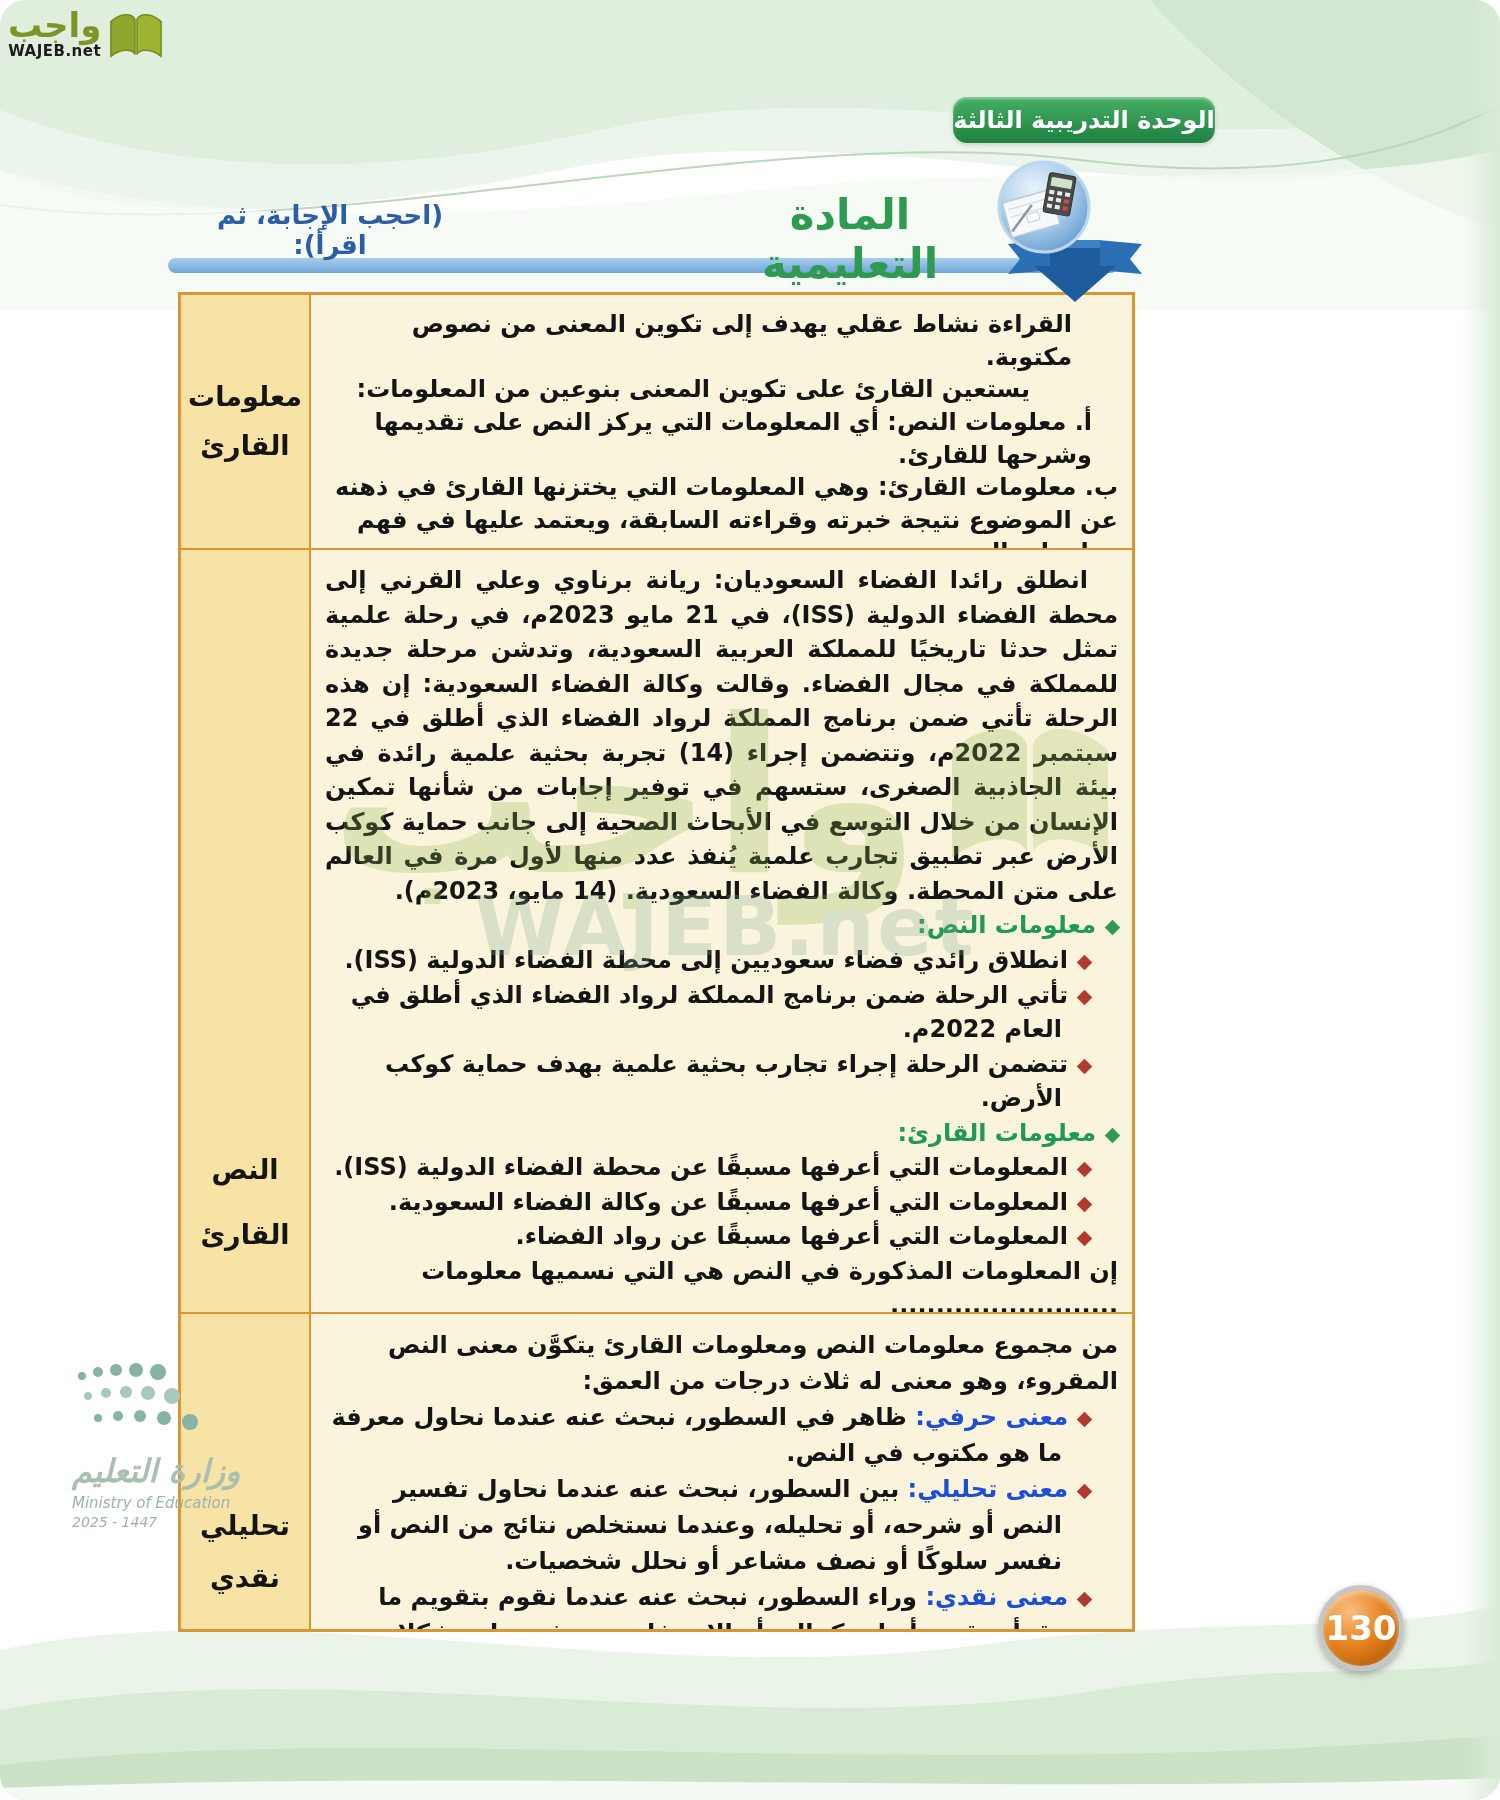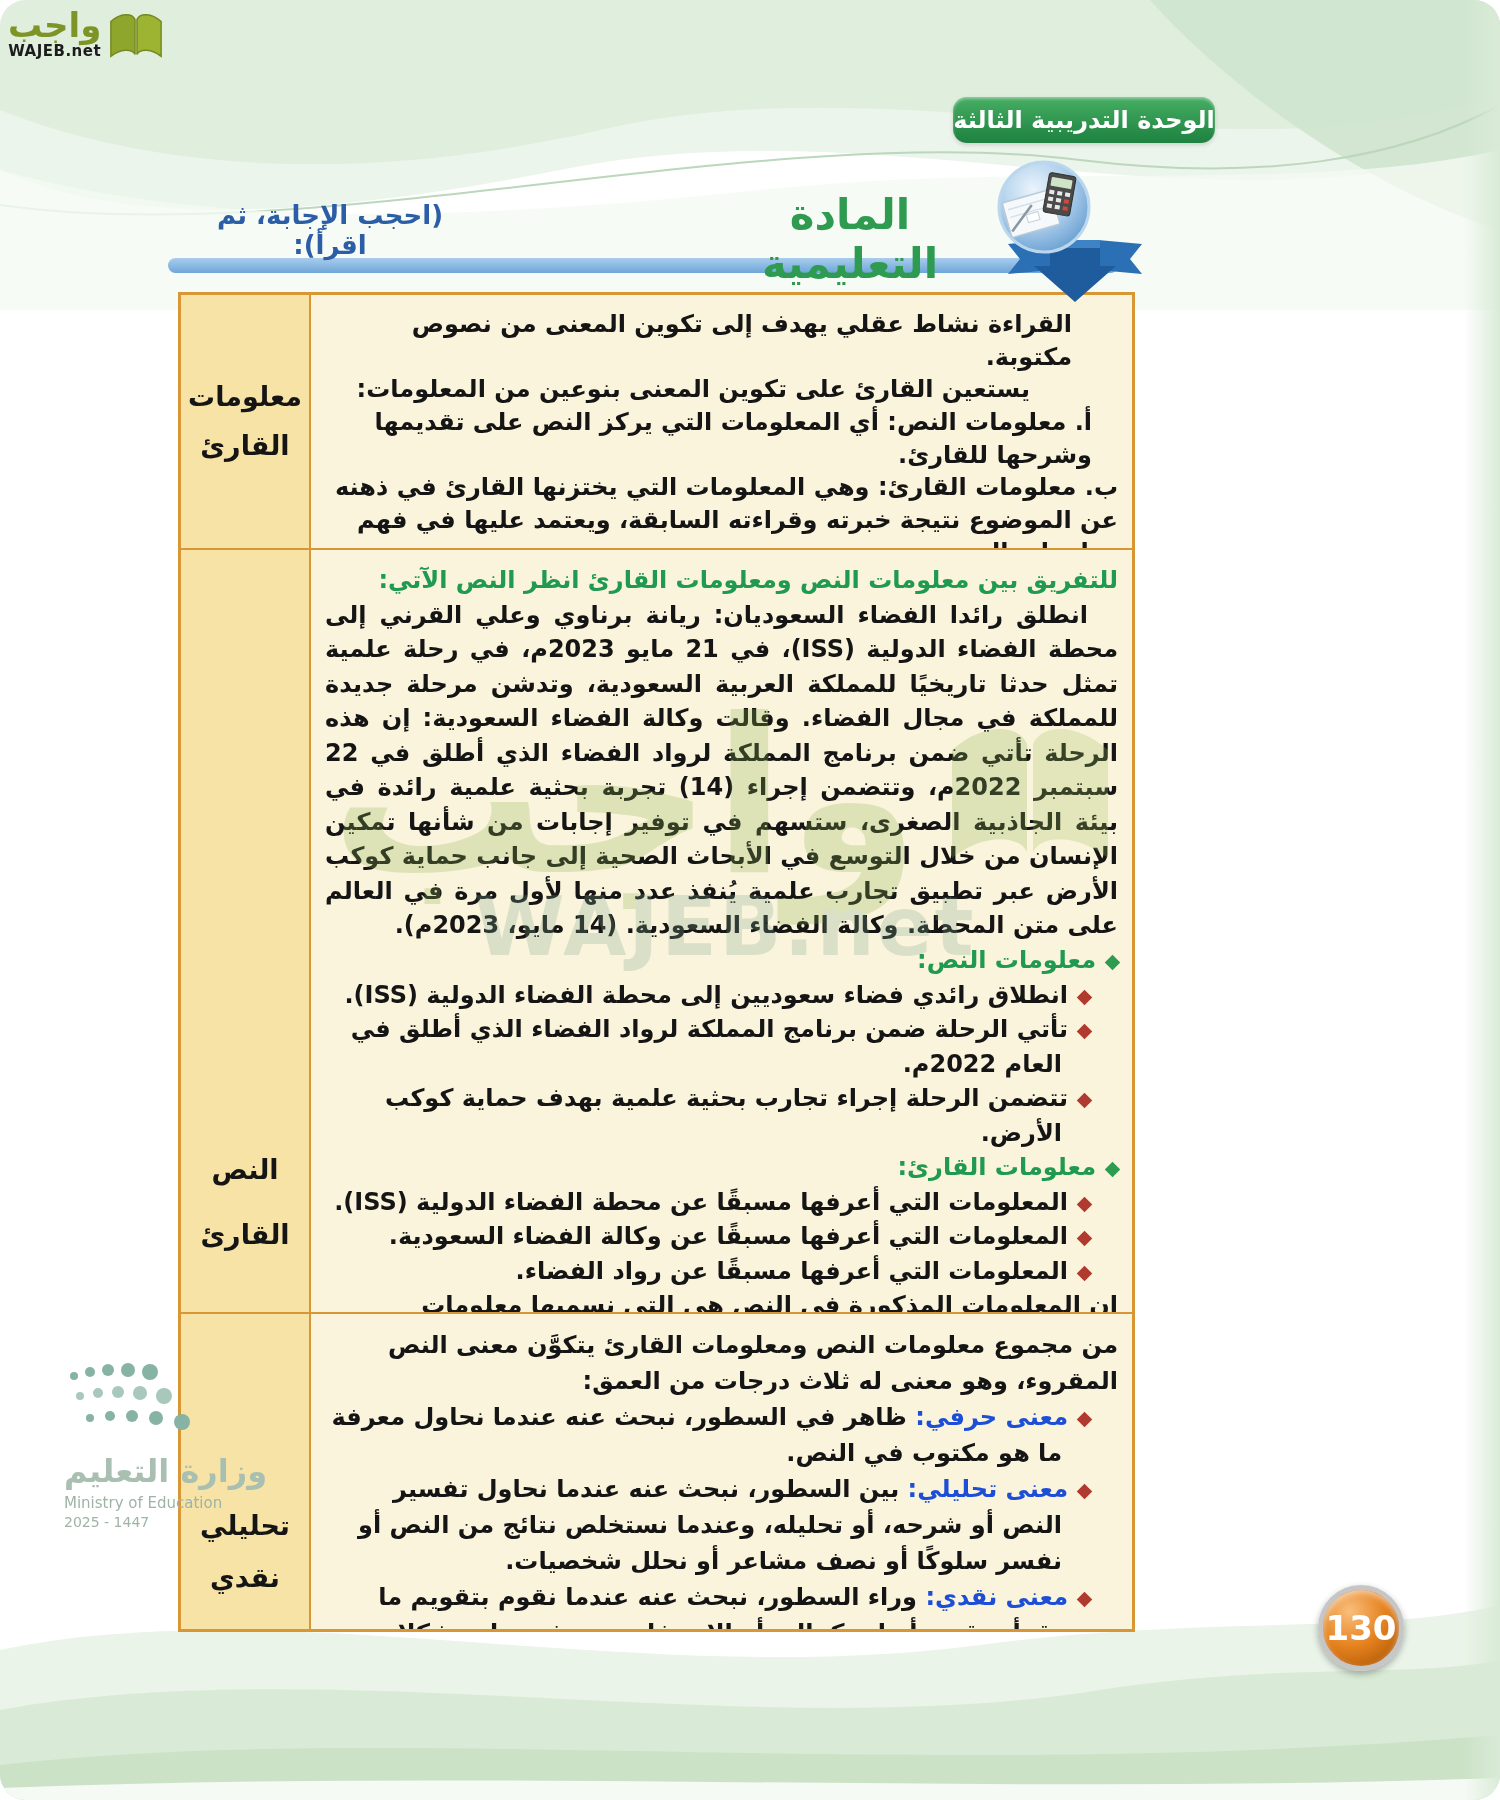--- a/index.html
+++ b/index.html
@@ -60,21 +60,21 @@
   .passage { text-align:justify; text-indent:30px; }
 
   
   .watermark { position:absolute; left:330px; top:690px; z-index:2; pointer-events:none; opacity:.26;
     display:flex; flex-direction:column; align-items:center; }
   .wm-row { display:flex; align-items:center; gap:20px; }
   .wm-ar { font-size:215px; font-weight:bold; color:#8DB450; line-height:1; }
   .wm-en { font-size:82px; font-weight:bold; color:#7FA98D; margin-top:-26px; letter-spacing:2px; }
 
   
-  .ministry { position:absolute; left:64px; top:1360px; width:230px; z-index:4; }
+  .ministry { position:absolute; left:72px; top:1360px; width:230px; z-index:4;font-style:italic; }
   .m-ar { font-size:32px; font-weight:bold; color:#A9BFB1; direction:rtl; text-align:left; margin-top:4px; }
   .m-en { font-size:15px; color:#9FB3A6; margin-top:4px; }
   .m-yr { font-size:14px; color:#9FB3A6; margin-top:2px; }
   .page-num { position:absolute; left:1318px; top:1585px; width:86px; height:86px; border-radius:50%; z-index:5;
     background:radial-gradient(circle at 35% 28%,#F9BE7C,#E5821E 48%,#A85200 95%);
     border:5px solid #C6C6C6; box-shadow:0 3px 7px rgba(0,0,0,.3), inset 0 3px 6px rgba(255,255,255,.55);
     display:flex; align-items:center; justify-content:center; color:#fff; font-size:34px; font-weight:bold; }
 </style>
 </head>
 <body>
@@ -179,21 +179,20 @@
         <div class="p-ind3">أ. معلومات النص: أي المعلومات التي يركز النص على تقديمها وشرحها للقارئ.</div>
         <div>ب. معلومات القارئ: وهي المعلومات التي يختزنها القارئ في ذهنه عن الموضوع نتيجة خبرته وقراءته السابقة، ويعتمد عليها في فهم معلومات النص.</div>
 
       </div>
     </div>
 
     <div class="trow row-1">
       <div class="label-cell">النص
 القارئ</div>
       <div class="content-cell">
-        <div class="g-head">للتفريق بين معلومات النص ومعلومات القارئ انظر النص الآتي:</div>
         <div class="passage">انطلق رائدا الفضاء السعوديان: ريانة برناوي وعلي القرني إلى محطة الفضاء الدولية (ISS)، في 21 مايو 2023م، في رحلة علمية تمثل حدثا تاريخيًا للمملكة العربية السعودية، وتدشن مرحلة جديدة للمملكة في مجال الفضاء. وقالت وكالة الفضاء السعودية: إن هذه الرحلة تأتي ضمن برنامج المملكة لرواد الفضاء الذي أطلق في 22 سبتمبر 2022م، وتتضمن إجراء (14) تجربة بحثية علمية رائدة في بيئة الجاذبية الصغرى، ستسهم في توفير إجابات من شأنها تمكين الإنسان من خلال التوسع في الأبحاث الصحية إلى جانب حماية كوكب الأرض عبر تطبيق تجارب علمية يُنفذ عدد منها لأول مرة في العالم على متن المحطة.  وكالة الفضاء السعودية. (14 مايو، 2023م).</div>
         <div class="g-head with-diamond"><span class="diamond green"></span><span>معلومات النص:</span></div>
         <div class="b-item"><span class="diamond red"></span><span>انطلاق رائدي فضاء سعوديين إلى محطة الفضاء الدولية (ISS).</span></div>
         <div class="b-item"><span class="diamond red"></span><span>تأتي الرحلة ضمن برنامج المملكة لرواد الفضاء الذي أطلق في العام 2022م.</span></div>
         <div class="b-item"><span class="diamond red"></span><span>تتضمن الرحلة إجراء تجارب بحثية علمية بهدف حماية كوكب الأرض.</span></div>
         <div class="g-head with-diamond"><span class="diamond green"></span><span>معلومات القارئ:</span></div>
         <div class="b-item"><span class="diamond red"></span><span>المعلومات التي أعرفها مسبقًا عن محطة الفضاء الدولية (ISS).</span></div>
         <div class="b-item"><span class="diamond red"></span><span>المعلومات التي أعرفها مسبقًا عن وكالة الفضاء السعودية.</span></div>
         <div class="b-item"><span class="diamond red"></span><span>المعلومات التي أعرفها مسبقًا عن رواد الفضاء.</span></div>
         <div>إن المعلومات المذكورة في النص هي التي نسميها معلومات .........................</div>

